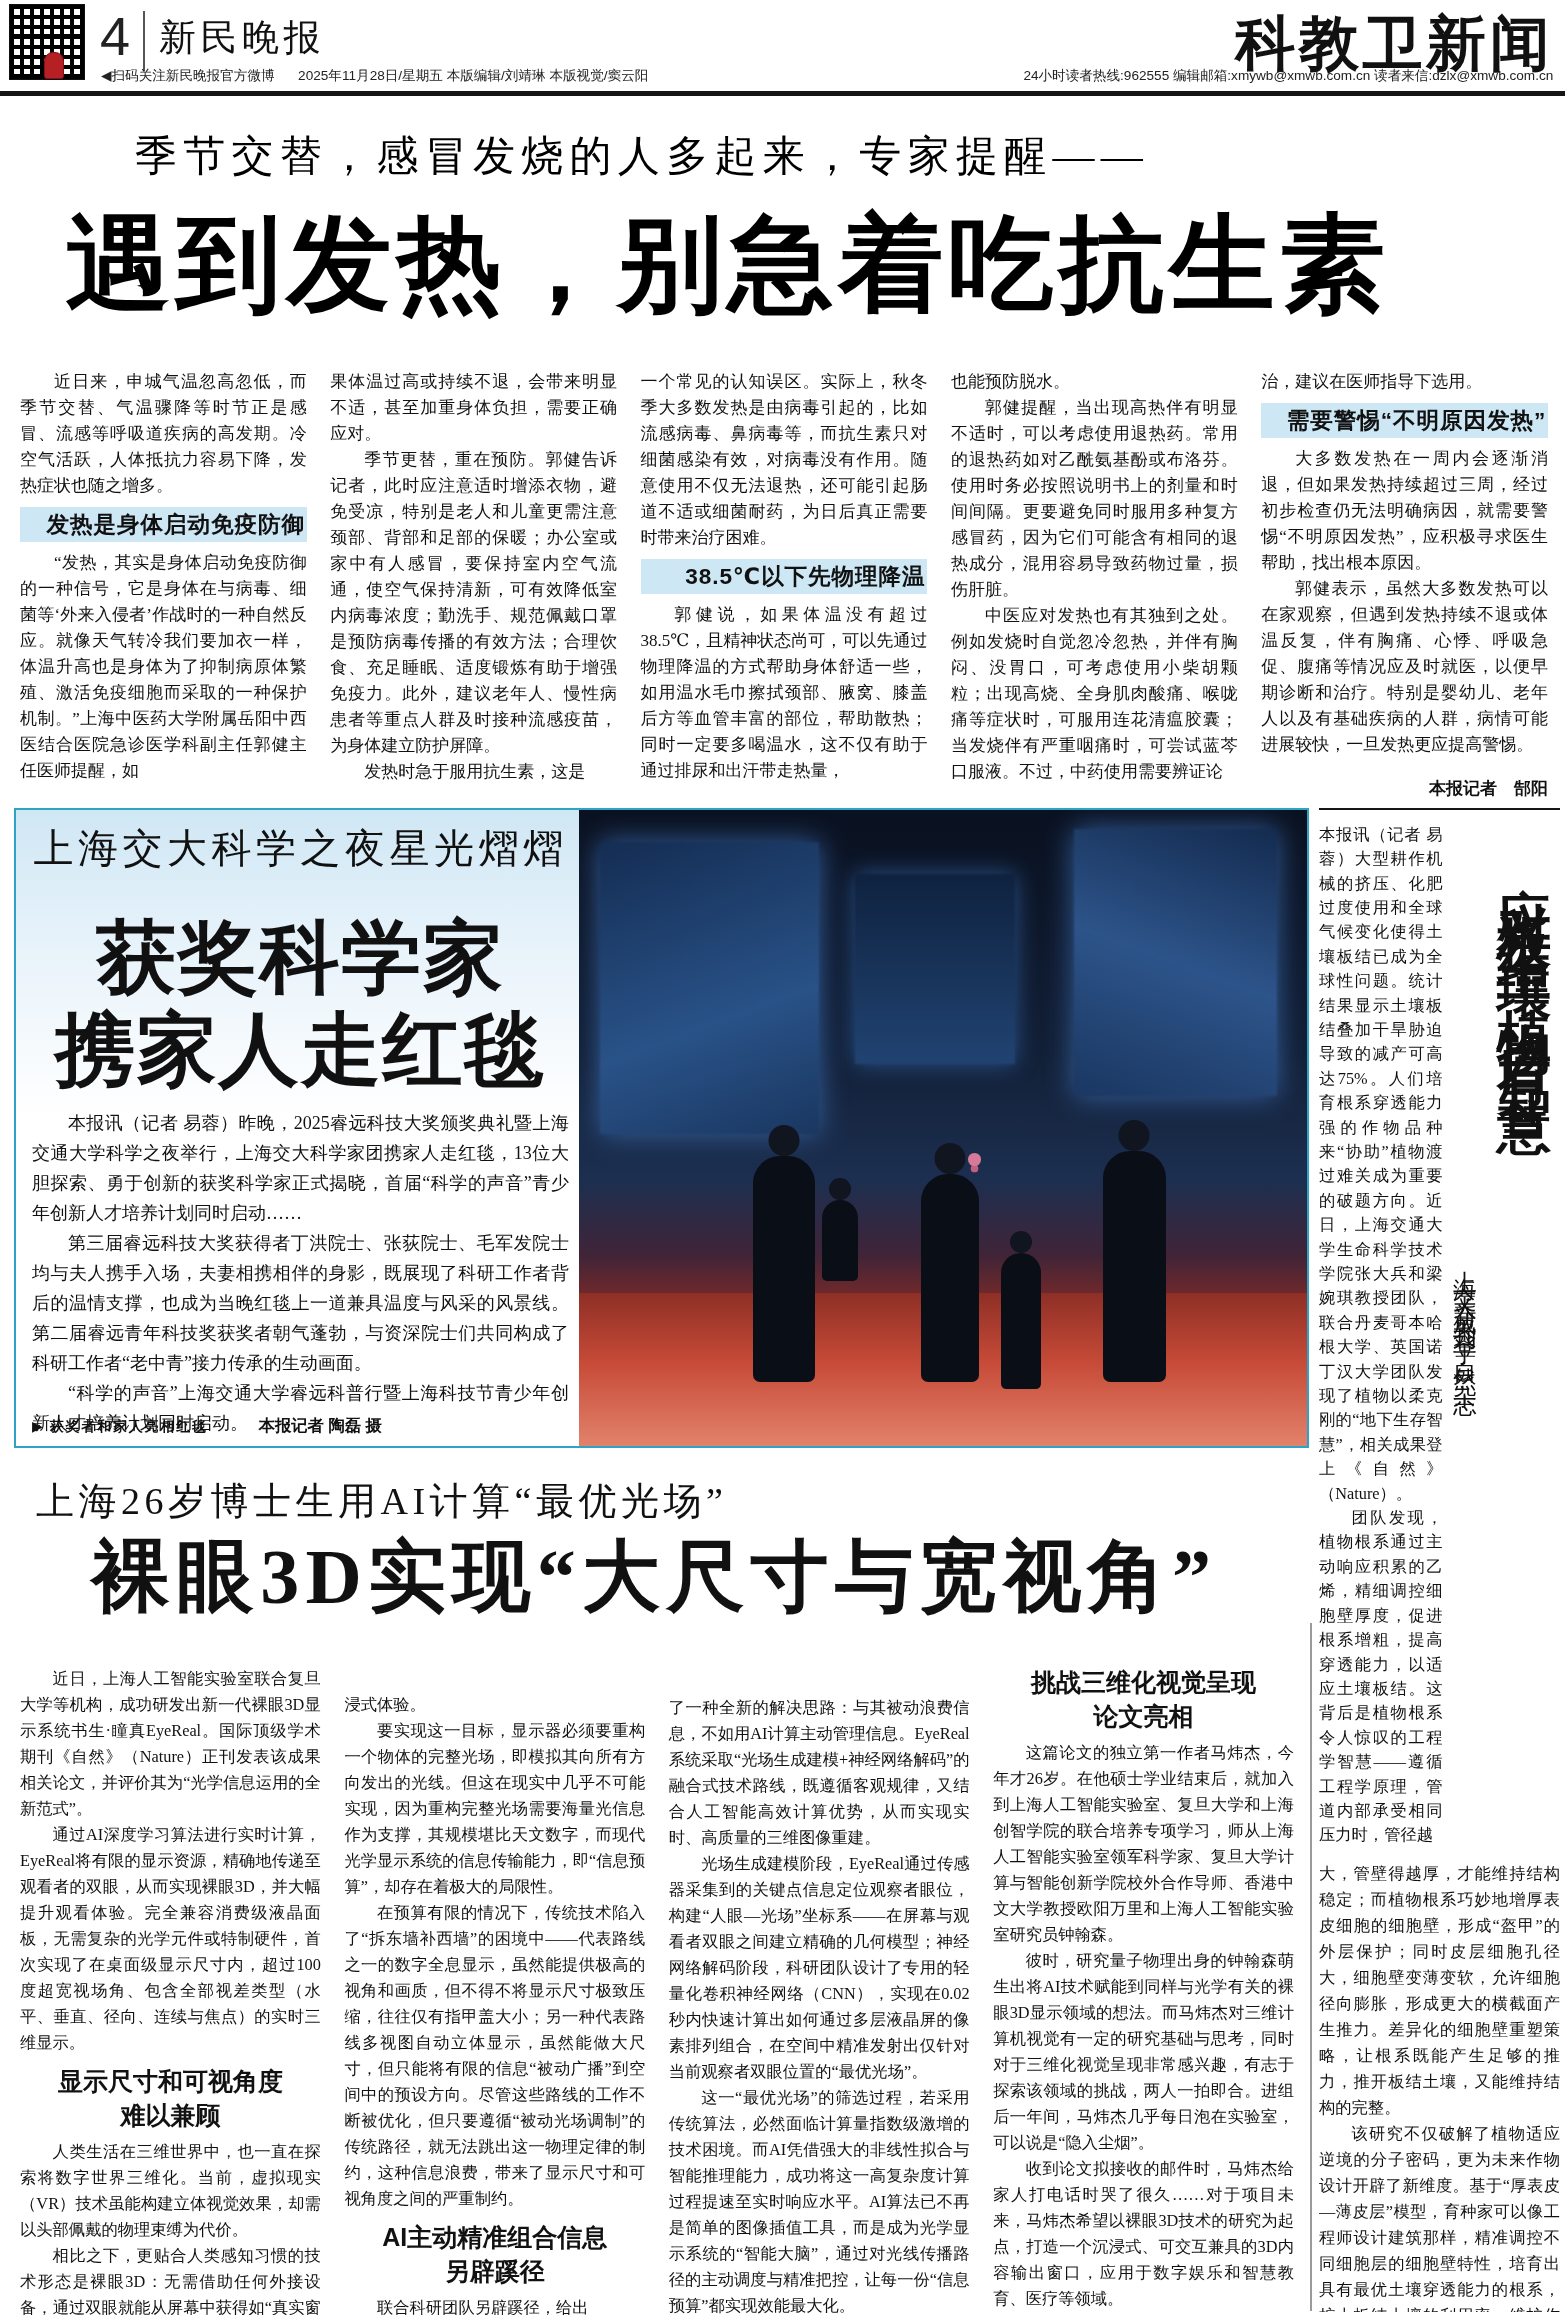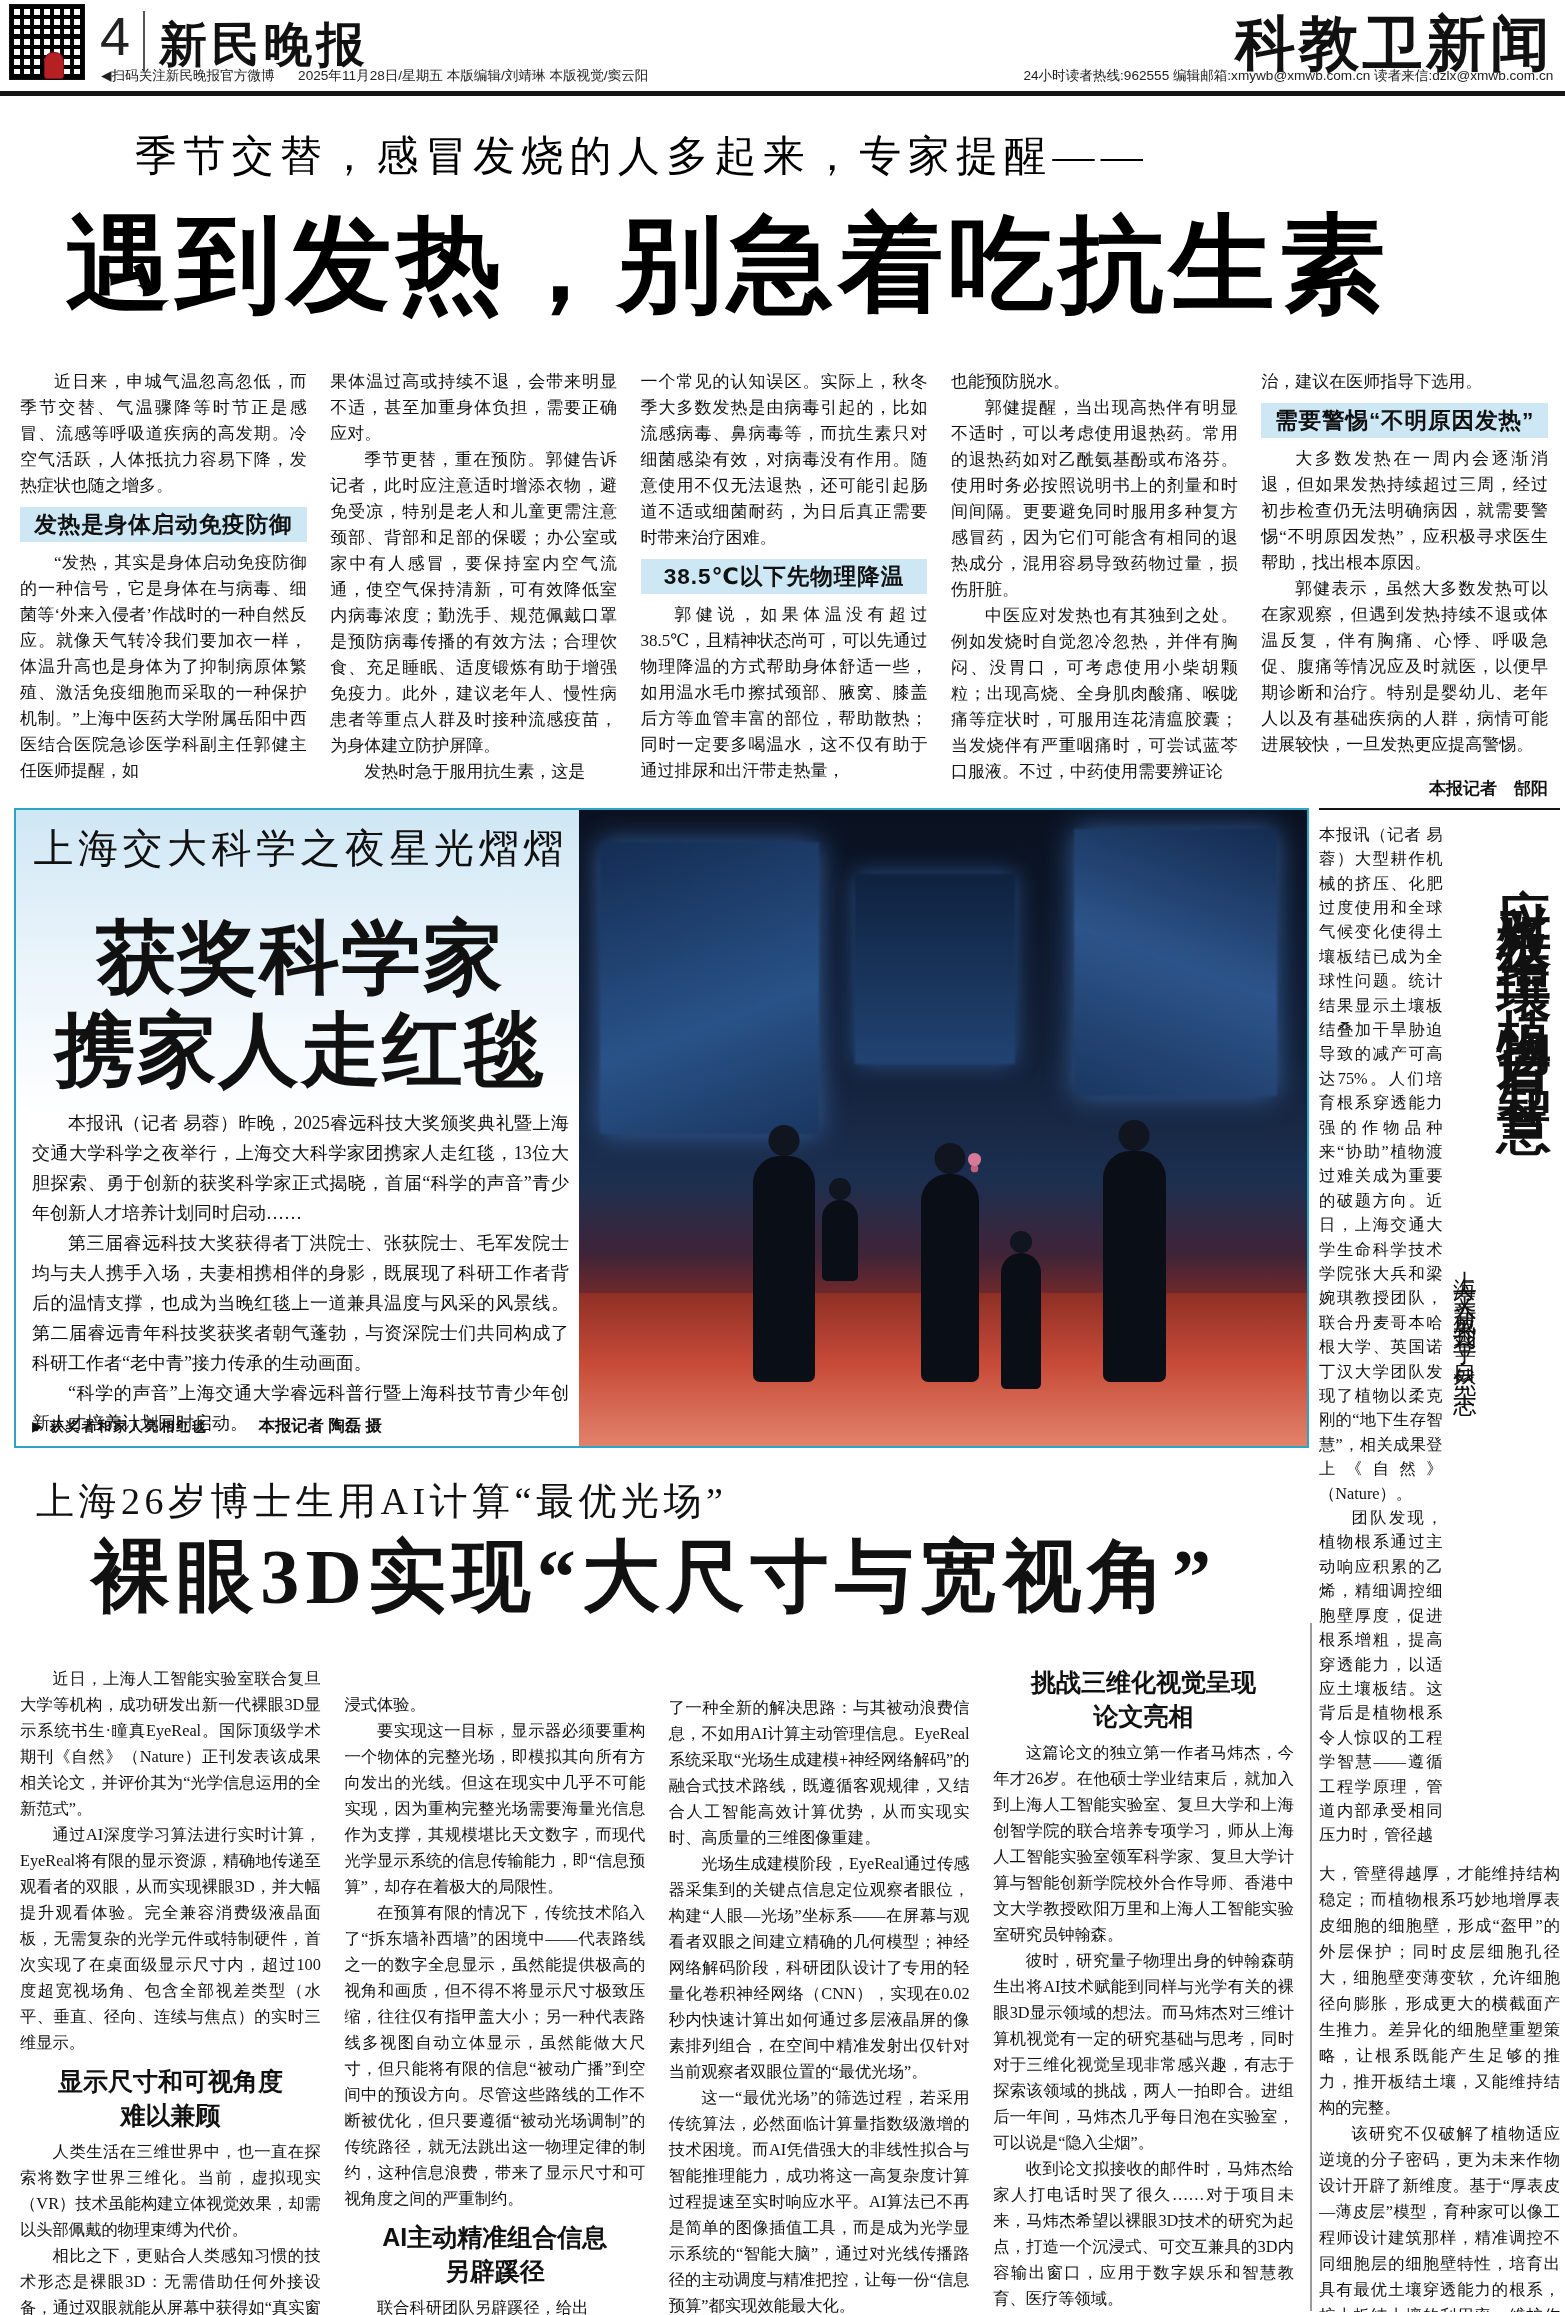--- a/index.html
+++ b/index.html
@@ -11,41 +11,41 @@
   .header { position:absolute; left:0; top:0; width:1566px; height:90px; }
   .qr { position:absolute; left:9px; top:3.6px; width:76px; height:76px; border:1.8px solid #111;
         background-image:
           repeating-linear-gradient(0deg,#000 0 4.5px,rgba(255,255,255,0) 4.5px 10px),
           repeating-linear-gradient(90deg,#000 0 4.5px,#fff 4.5px 10px); }
   .qr-seal { position:absolute; left:34px; top:47px; width:20px; height:27px; background:#b52025;
              border-radius:9px 9px 2.7px 2.7px; border:0.9px solid #7e1216; }
   .pagenum { position:absolute; left:100px; top:5.4px; font-family:"Liberation Sans","DejaVu Sans",sans-serif;
              font-size:54px; font-weight:300; color:#222; }
   .head-vline { position:absolute; left:143px; top:11px; width:1.8px; height:60px; background:#555; }
-  .masthead { position:absolute; left:159px; top:12.7px; font-size:48px; font-weight:700; letter-spacing:4.5px; }
+  .masthead { position:absolute; left:159px; top:12.7px; font-size:37px; font-weight:400; letter-spacing:4.5px; }
   .section-name { position:absolute; right:12.7px; top:3.6px; font-family:"Liberation Sans","DejaVu Sans",sans-serif;
                   font-size:60px; font-weight:900; letter-spacing:3.6px; }
   .dateline { position:absolute; left:101px; right:12.7px; top:67px; display:flex; justify-content:space-between;
               font-family:"Liberation Sans","DejaVu Sans",sans-serif; font-size:13.6px; color:#222; white-space:nowrap; }
   .dateline .dl-left span { margin-right:23.5px; }
   .black-rule { position:absolute; left:0; top:91px; width:1566px; height:4.5px; background:#151515; }
 
   
   .kicker1 { position:absolute; left:0; top:128px; width:1284px; text-align:center;
              font-size:42px; letter-spacing:6.3px; color:#000; }
   .headline1 { position:absolute; left:0; top:195px; width:1432px; text-align:center;
                font-family:"Liberation Sans","DejaVu Sans",sans-serif; font-weight:900;
                font-size:105px; letter-spacing:5.4px; color:#000;padding-left:24px; }
   .fever-cols { position:absolute; left:20px; top:369px; width:1528px; height:434px;
                 display:flex; gap:23.5px; overflow:hidden; }
   .fever-cols .col { flex:1 1 0; font-size:17px; line-height:26px; text-align:justify; }
   .fever-cols p, .bottom-cols p, .soil p, .boxtext p { text-indent:2em; }
   p.noindent { text-indent:0 !important; }
   .subhead-blue { background:#cde7f5; font-family:"Liberation Sans","DejaVu Sans",sans-serif;
-                  font-weight:900; font-size:22.6px; text-align:center; padding:4.5px 1.8px; margin:8.1px 0; letter-spacing:0.9px; }
+                  font-weight:900; font-size:22.6px; text-align:right; padding:4.5px 1.8px; margin:8.1px 0; letter-spacing:0.9px; }
   .byline { text-align:right; font-weight:bold; font-size:17px; margin-top:18px; }
 
   
   .redbox { position:absolute; left:13.6px; top:808px; width:1295px; height:640px;
             border:2.7px solid #2fa3c6;
             background:linear-gradient(180deg,#cfe7f4 0%,#e6f2fa 20%,#ffffff 48%); }
   .box-left { position:absolute; left:16.3px; top:7.2px; width:537px; bottom:9px; }
   .box-kicker { text-align:center; font-size:40px; letter-spacing:4.5px; margin-top:3.6px; }
   .box-title { text-align:center; font-weight:900; font-size:80px; line-height:92px; letter-spacing:1.8px;margin-top:36px; }
   .boxtext { margin-top:12.7px; font-size:18px; line-height:30px; text-align:justify; }

